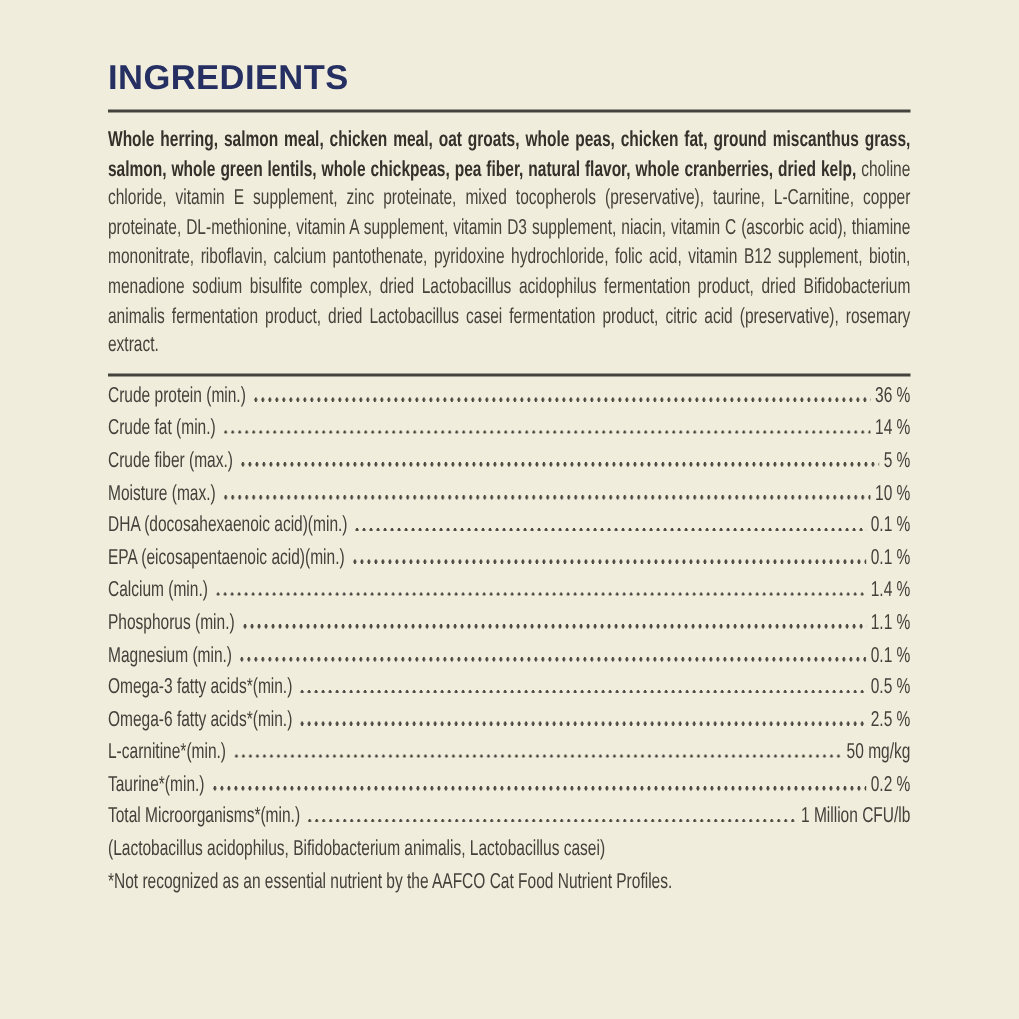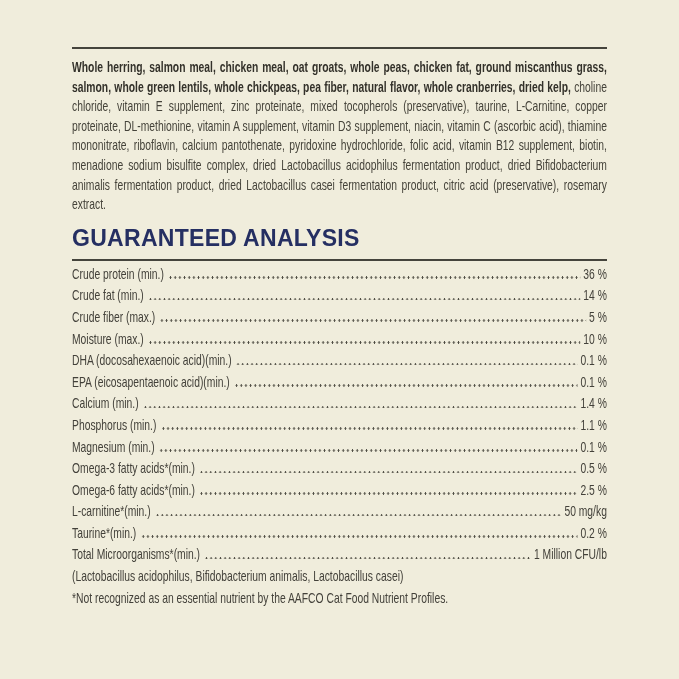--- a/index.html
+++ b/index.html
@@ -83,26 +83,26 @@
     line-height: 21.6px;
     color: #43413a;
   }
 </style>
 </head>
 <body>
 
 <div class="content">
 
   <section>
+    <h1 class="section-title">INGREDIENTS</h1>
     <hr class="rule">
     <p class="ingredients-text condensed"><strong class="lead-bold">Whole herring, salmon meal, chicken meal, oat groats, whole peas, chicken fat, ground miscanthus grass, salmon, whole green lentils, whole chickpeas, pea fiber, natural flavor, whole cranberries, dried kelp,</strong><span> choline chloride, vitamin E supplement, zinc proteinate, mixed tocopherols (preservative), taurine, L-Carnitine, copper proteinate, DL-methionine, vitamin A supplement, vitamin D3 supplement, niacin, vitamin C (ascorbic acid), thiamine mononitrate, riboflavin, calcium pantothenate, pyridoxine hydrochloride, folic acid, vitamin B12 supplement, biotin, menadione sodium bisulfite complex, dried Lactobacillus acidophilus fermentation product, dried Bifidobacterium animalis fermentation product, dried Lactobacillus casei fermentation product, citric acid (preservative), rosemary extract.</span></p>
   </section>
 
   <section>
-    <h1 class="section-title ga-title-block">GUARANTEED ANALYSIS</h1>
     <hr class="rule ga-rule">
 
     <div class="ga-table condensed">
   <div class="ga-row">
     <span class="ga-label">Crude protein (min.)</span>
     <span class="ga-leader"></span>
     <span class="ga-value">36 %</span>
   </div>
 
   <div class="ga-row">

